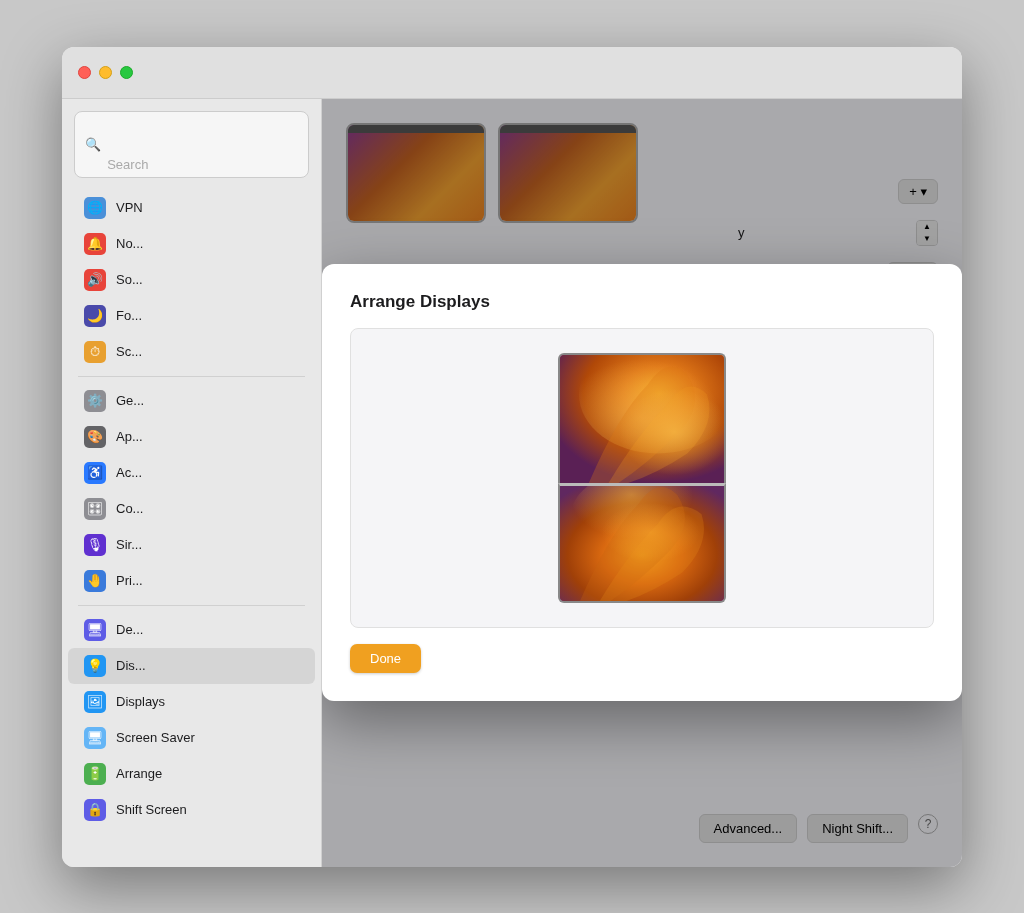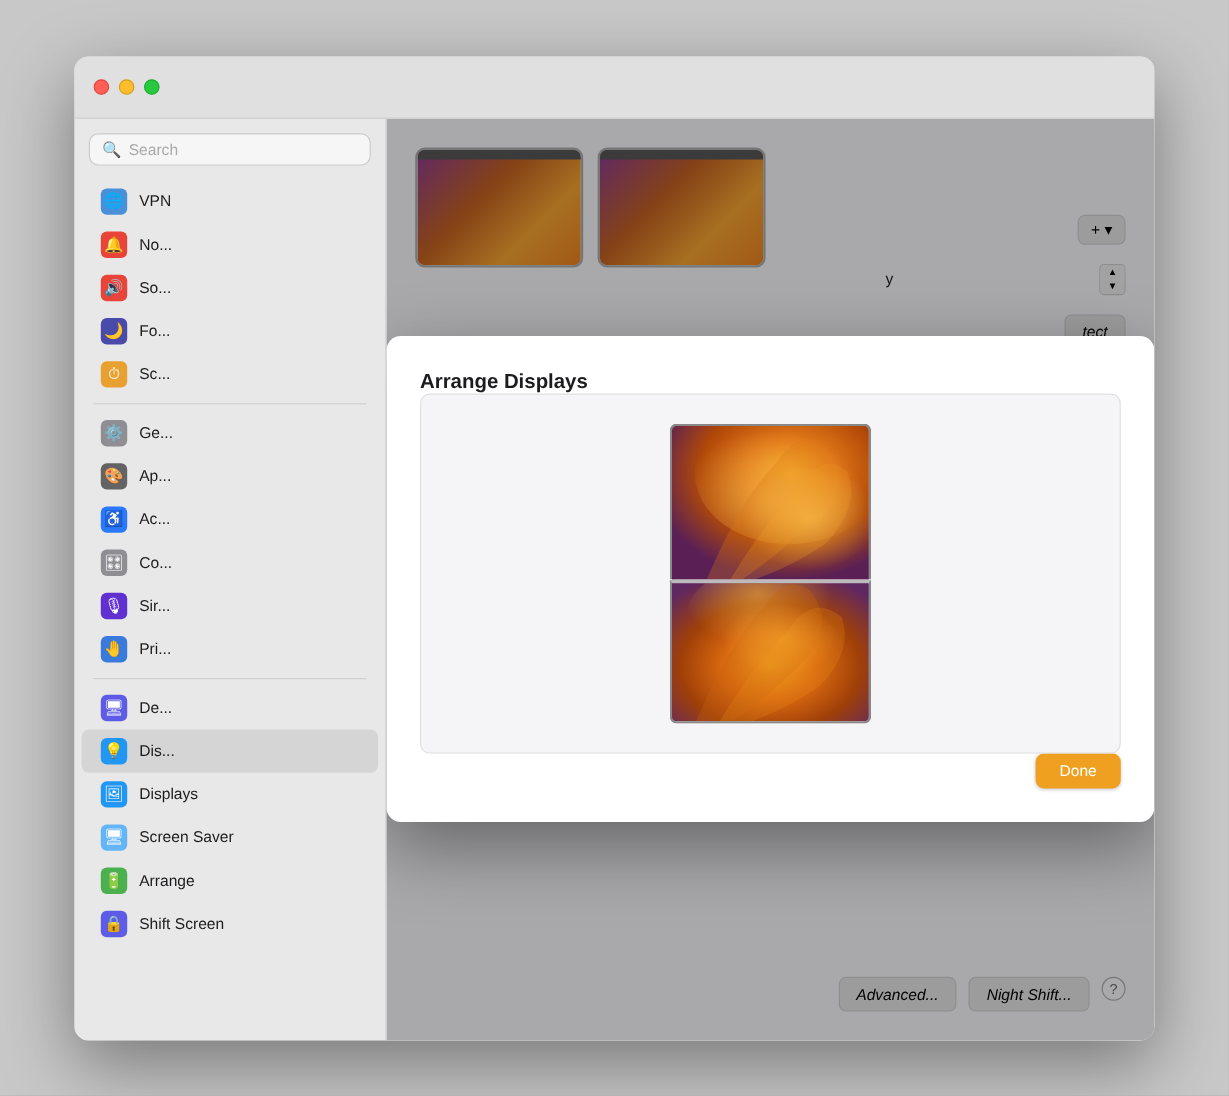--- a/index.html
+++ b/index.html
@@ -82,20 +82,21 @@
     }
 
     .search-icon-svg {
       color: #999;
       font-size: 13px;
     }
 
     .search-input-text {
       color: #aaa;
       font-size: 13px;
+      margin-top: 40px;
     }
 
     .sidebar-item {
       display: flex;
       align-items: center;
       gap: 10px;
       padding: 7px 16px;
       cursor: pointer;
       border-radius: 6px;
       margin: 0 6px;
@@ -227,21 +228,20 @@
       gap: 10px;
     }
 
     .btn-secondary {
       background: #e0e0e0;
       border: 1px solid #ccc;
       border-radius: 6px;
       padding: 6px 14px;
       font-size: 13px;
       cursor: pointer;
-      font-style: italic;
     }
 
     .toggle-switch {
       width: 38px;
       height: 22px;
       background: #d0d0d0;
       border-radius: 11px;
       position: relative;
     }
 
@@ -270,20 +270,21 @@
 
     .modal {
       width: 740px;
       background: white;
       border-radius: 12px;
       box-shadow: 0 20px 60px rgba(0,0,0,0.4);
       overflow: hidden;
       padding: 28px;
       display: flex;
       flex-direction: column;
+      gap: 16px;
     }
 
     .modal-title {
       font-size: 17px;
       font-weight: 700;
       color: #1c1c1e;
     }
 
     .modal-description {
       font-size: 13px;
@@ -362,21 +363,21 @@
       top: 10%;
       left: 20%;
       width: 70%;
       height: 60%;
       background: radial-gradient(ellipse, rgba(255,180,50,0.5) 0%, transparent 60%);
       border-radius: 50%;
     }
 
     .modal-footer {
       display: flex;
-      justify-content: flex-end;
+      justify-content: flex-start;
     }
 
     .done-button {
       background: #f0a020;
       border: none;
       border-radius: 7px;
       padding: 7px 20px;
       font-size: 13px;
       font-weight: 500;
       color: white;

